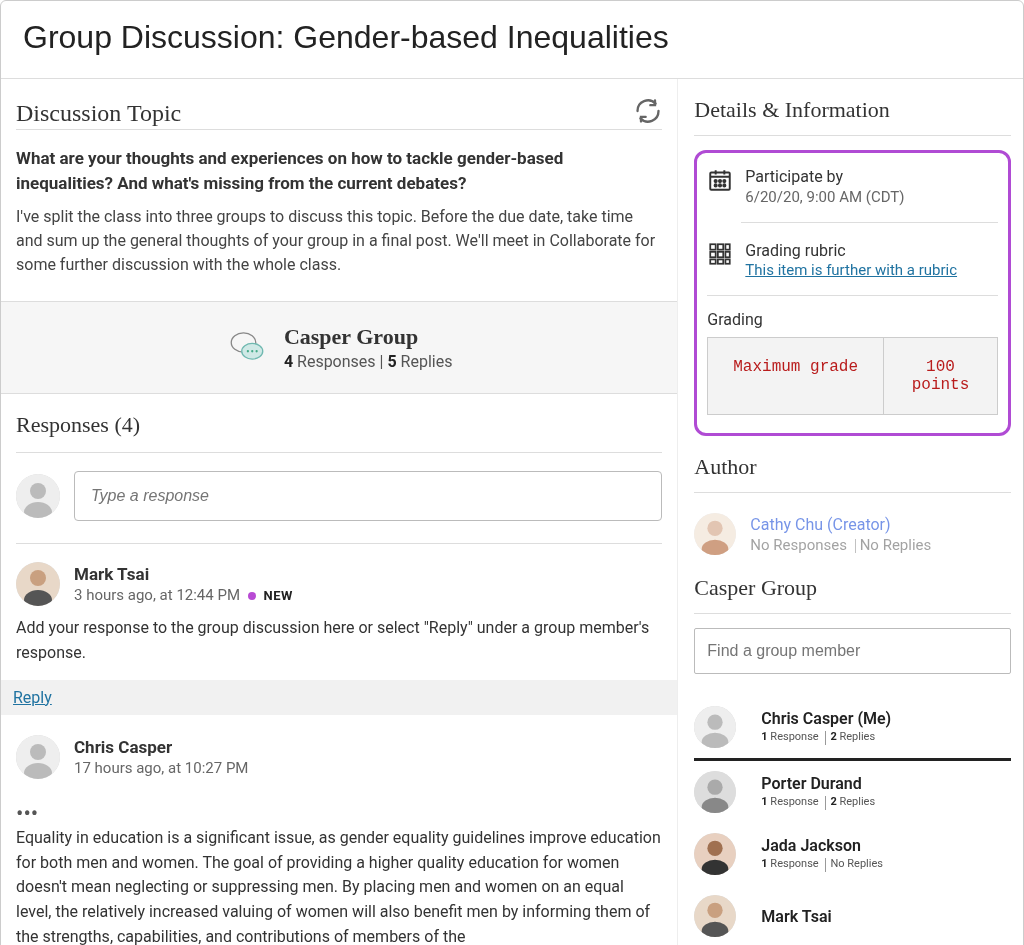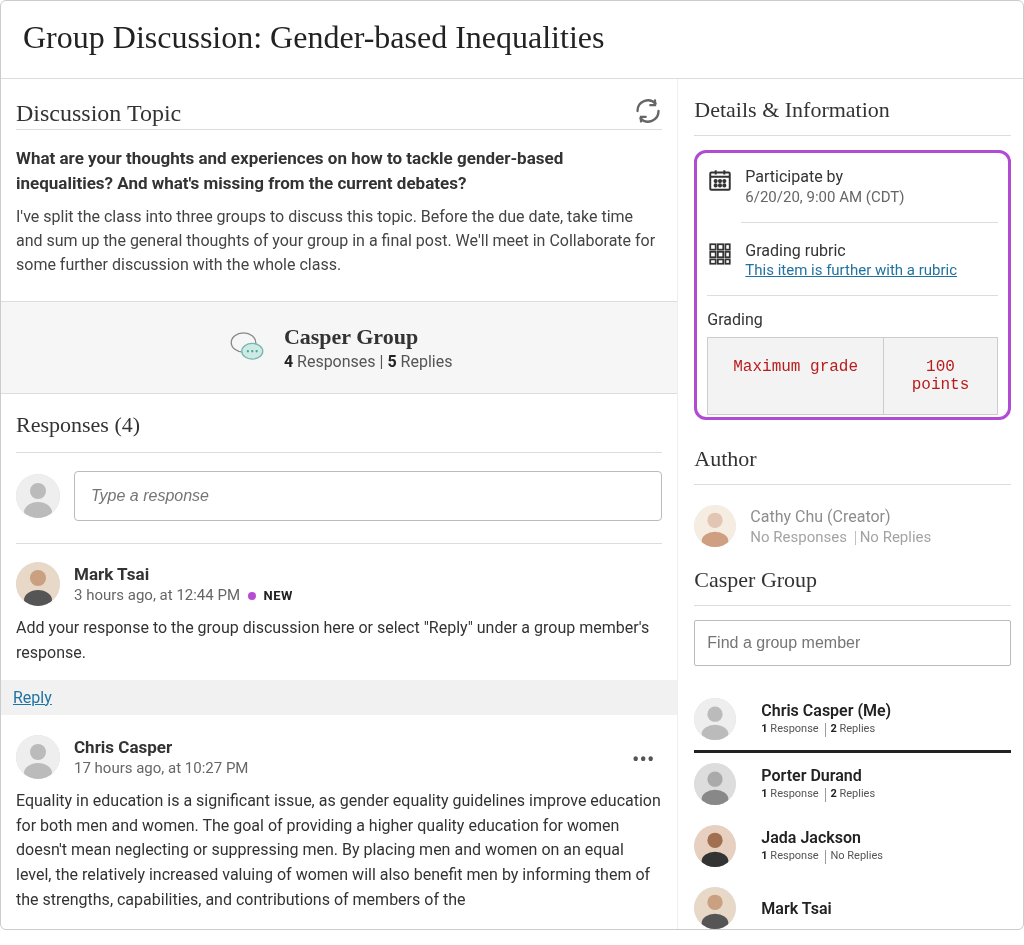--- a/index.html
+++ b/index.html
@@ -10,21 +10,21 @@
     width: 1024px;
     border: 1px solid #ccc;
     border-radius: 6px;
     overflow: hidden;
   }
   .page-header {
     padding: 18px 22px 22px 22px;
     border-bottom: 1px solid #ddd;
   }
   .page-header h1 {
-    font-family: Liberation Serif, serif;
+    font-family: Liberation Sans, sans-serif;
     font-weight: 400;
     font-size: 32px;
     color: #222;
   }
   .content {
     display: flex;
   }
   .main-col {
     width: 678px;
     border-right: 1px solid #eee;
@@ -166,42 +166,43 @@
   }
   .reply-link {
     color: #2073a1;
     text-decoration: underline;
     font-size: 16px;
   }
   .post-more-row {
     display: flex;
     justify-content: space-between;
     align-items: flex-start;
+    flex-direction: column;
   }
   .more-icon {
     color: #555;
     font-size: 22px;
     margin-top: 12px;
     margin-right: 8px;
   }
   
   .side-section-title {
     font-family: Georgia, serif;
     font-size: 22px;
     font-weight: 400;
     color: #333;
     padding-bottom: 12px;
     border-bottom: 1px solid #ddd;
     margin-bottom: 14px;
   }
   .details-box {
     border: 3px solid #b04bd4;
     border-radius: 12px;
-    padding: 14px 10px 2px 10px;
-    margin-bottom: 26px;
+    padding: 14px 10px 18px 10px;
+    margin-bottom: 18px;
   }
   .detail-row {
     display: flex;
     gap: 12px;
     padding-bottom: 16px;
   }
   .detail-row.rubric-row {
     margin-left: 34px;
     border-top: 1px solid #ddd;
     padding-top: 18px;
@@ -243,21 +244,21 @@
   }
   .grade-cell.left { flex: 1.8; border-right: 1px solid #ccc; }
   .grade-cell.right { flex: 1; }
   .author-row {
     display: flex;
     gap: 14px;
     align-items: center;
     padding: 6px 0 20px 0;
     opacity: 0.6;
   }
-  .author-name { font-size: 16px; color: #404040; }
+  .author-name { font-size: 16px; color: #1d4ed8; }
   .author-stats { font-size: 15px; color: #666; margin-top: 2px; }
   .divider-thin { border: none; border-left: 1px solid #999; height: 14px; display:inline-block; vertical-align:middle; margin:0 4px; }
   .member-search {
     width: 100%;
     height: 46px;
     border: 1px solid #bbb;
     border-radius: 2px;
     padding: 0 12px;
     font-size: 16px;
     color: #777;

